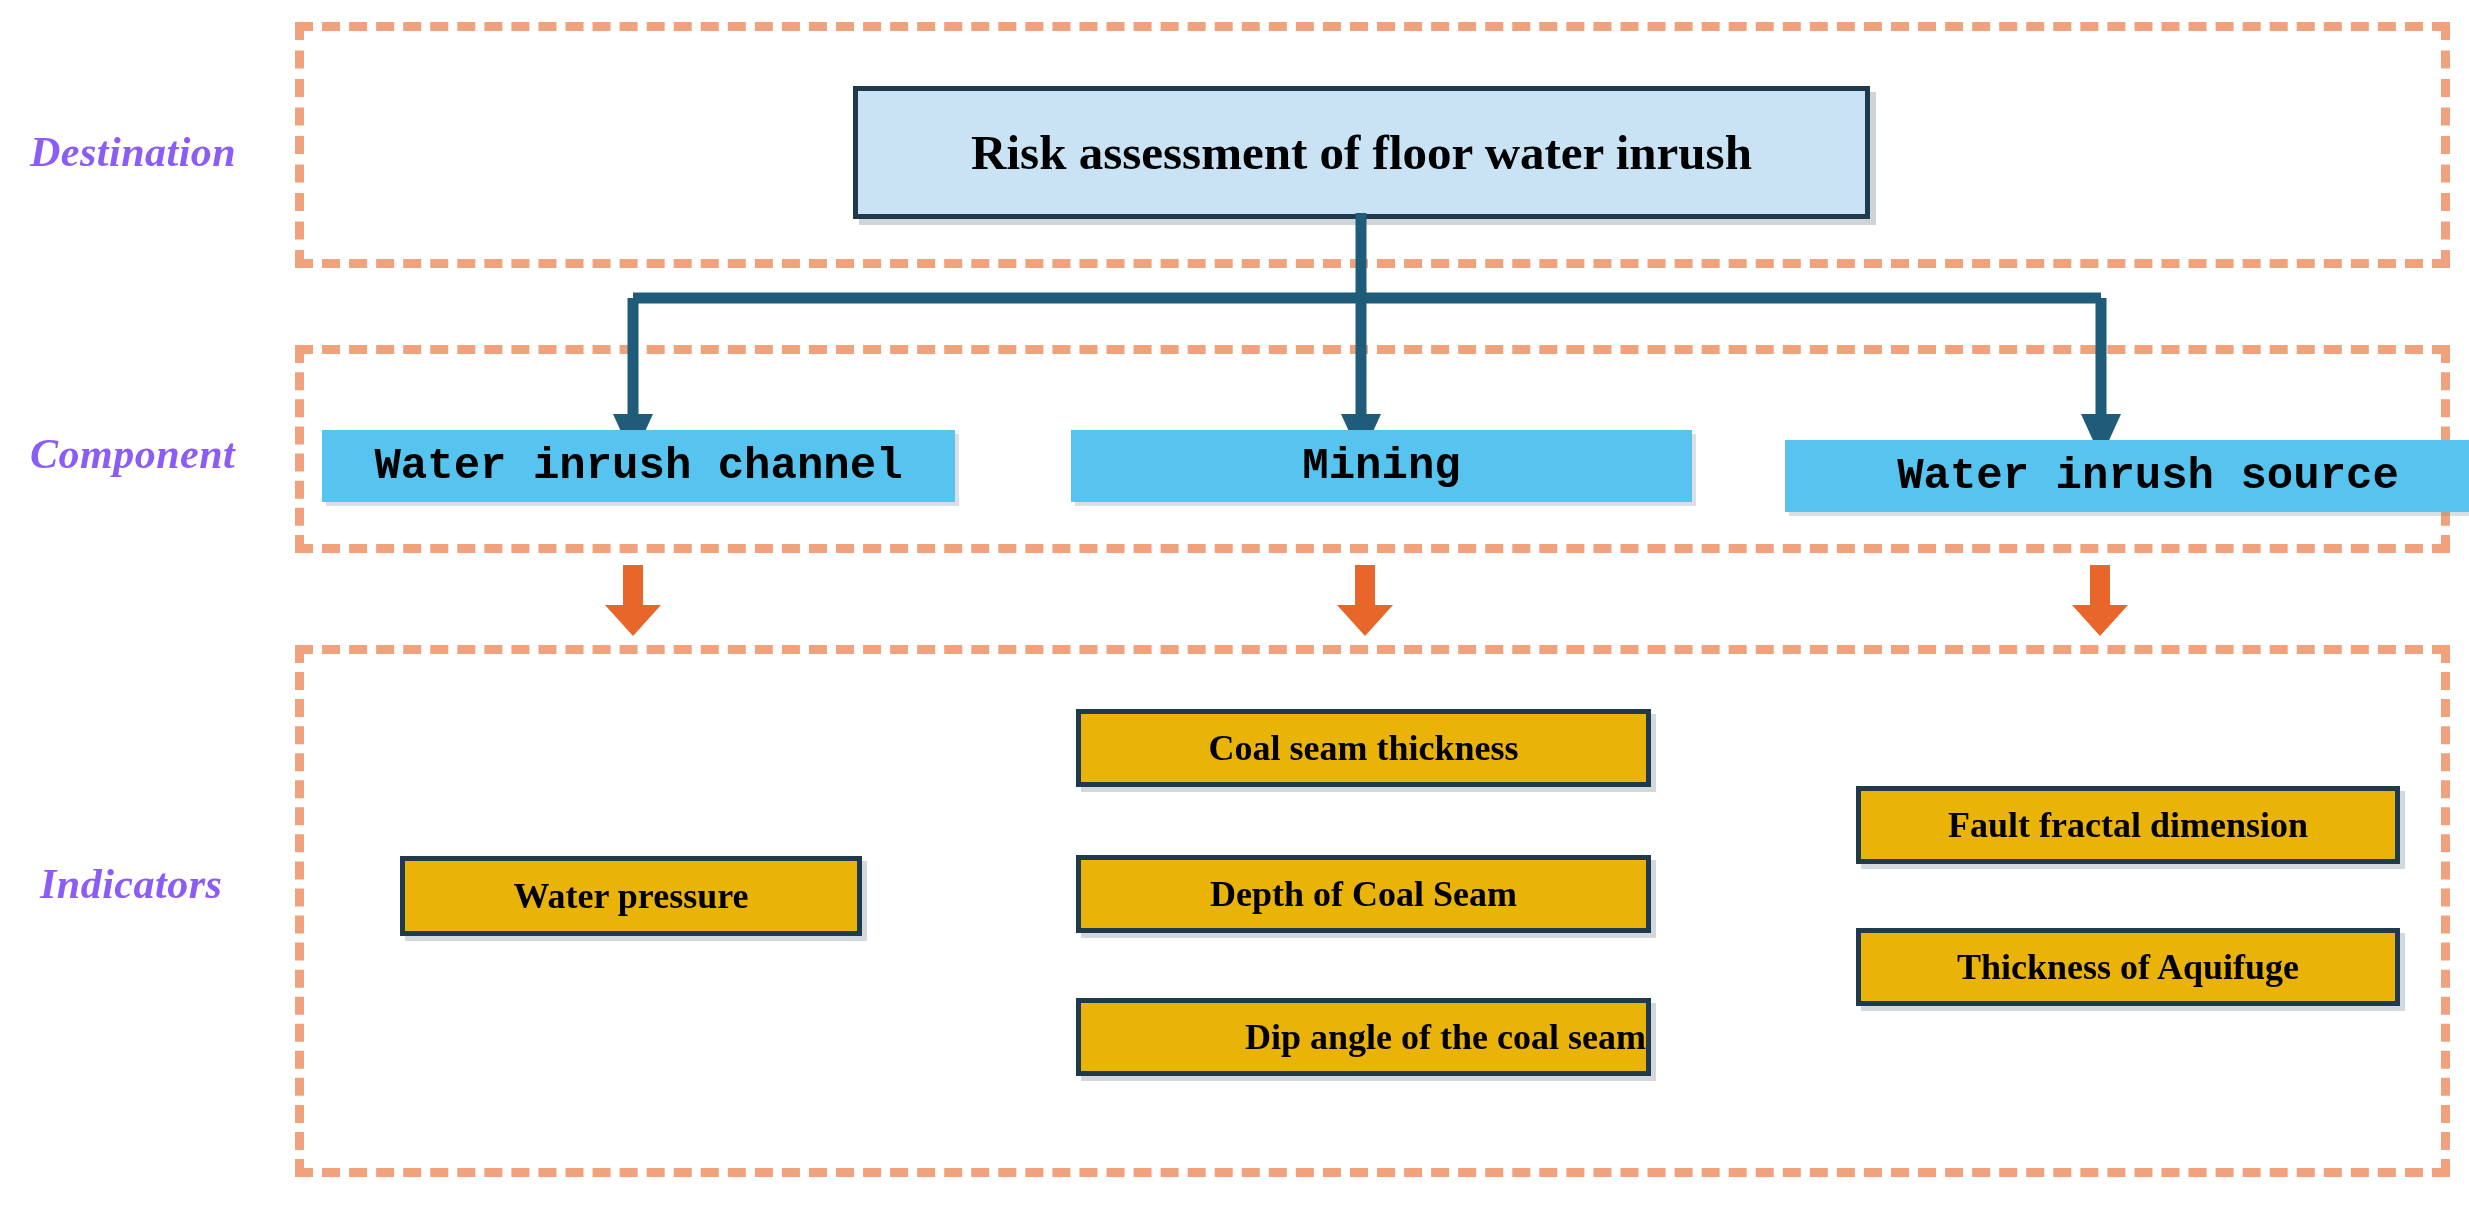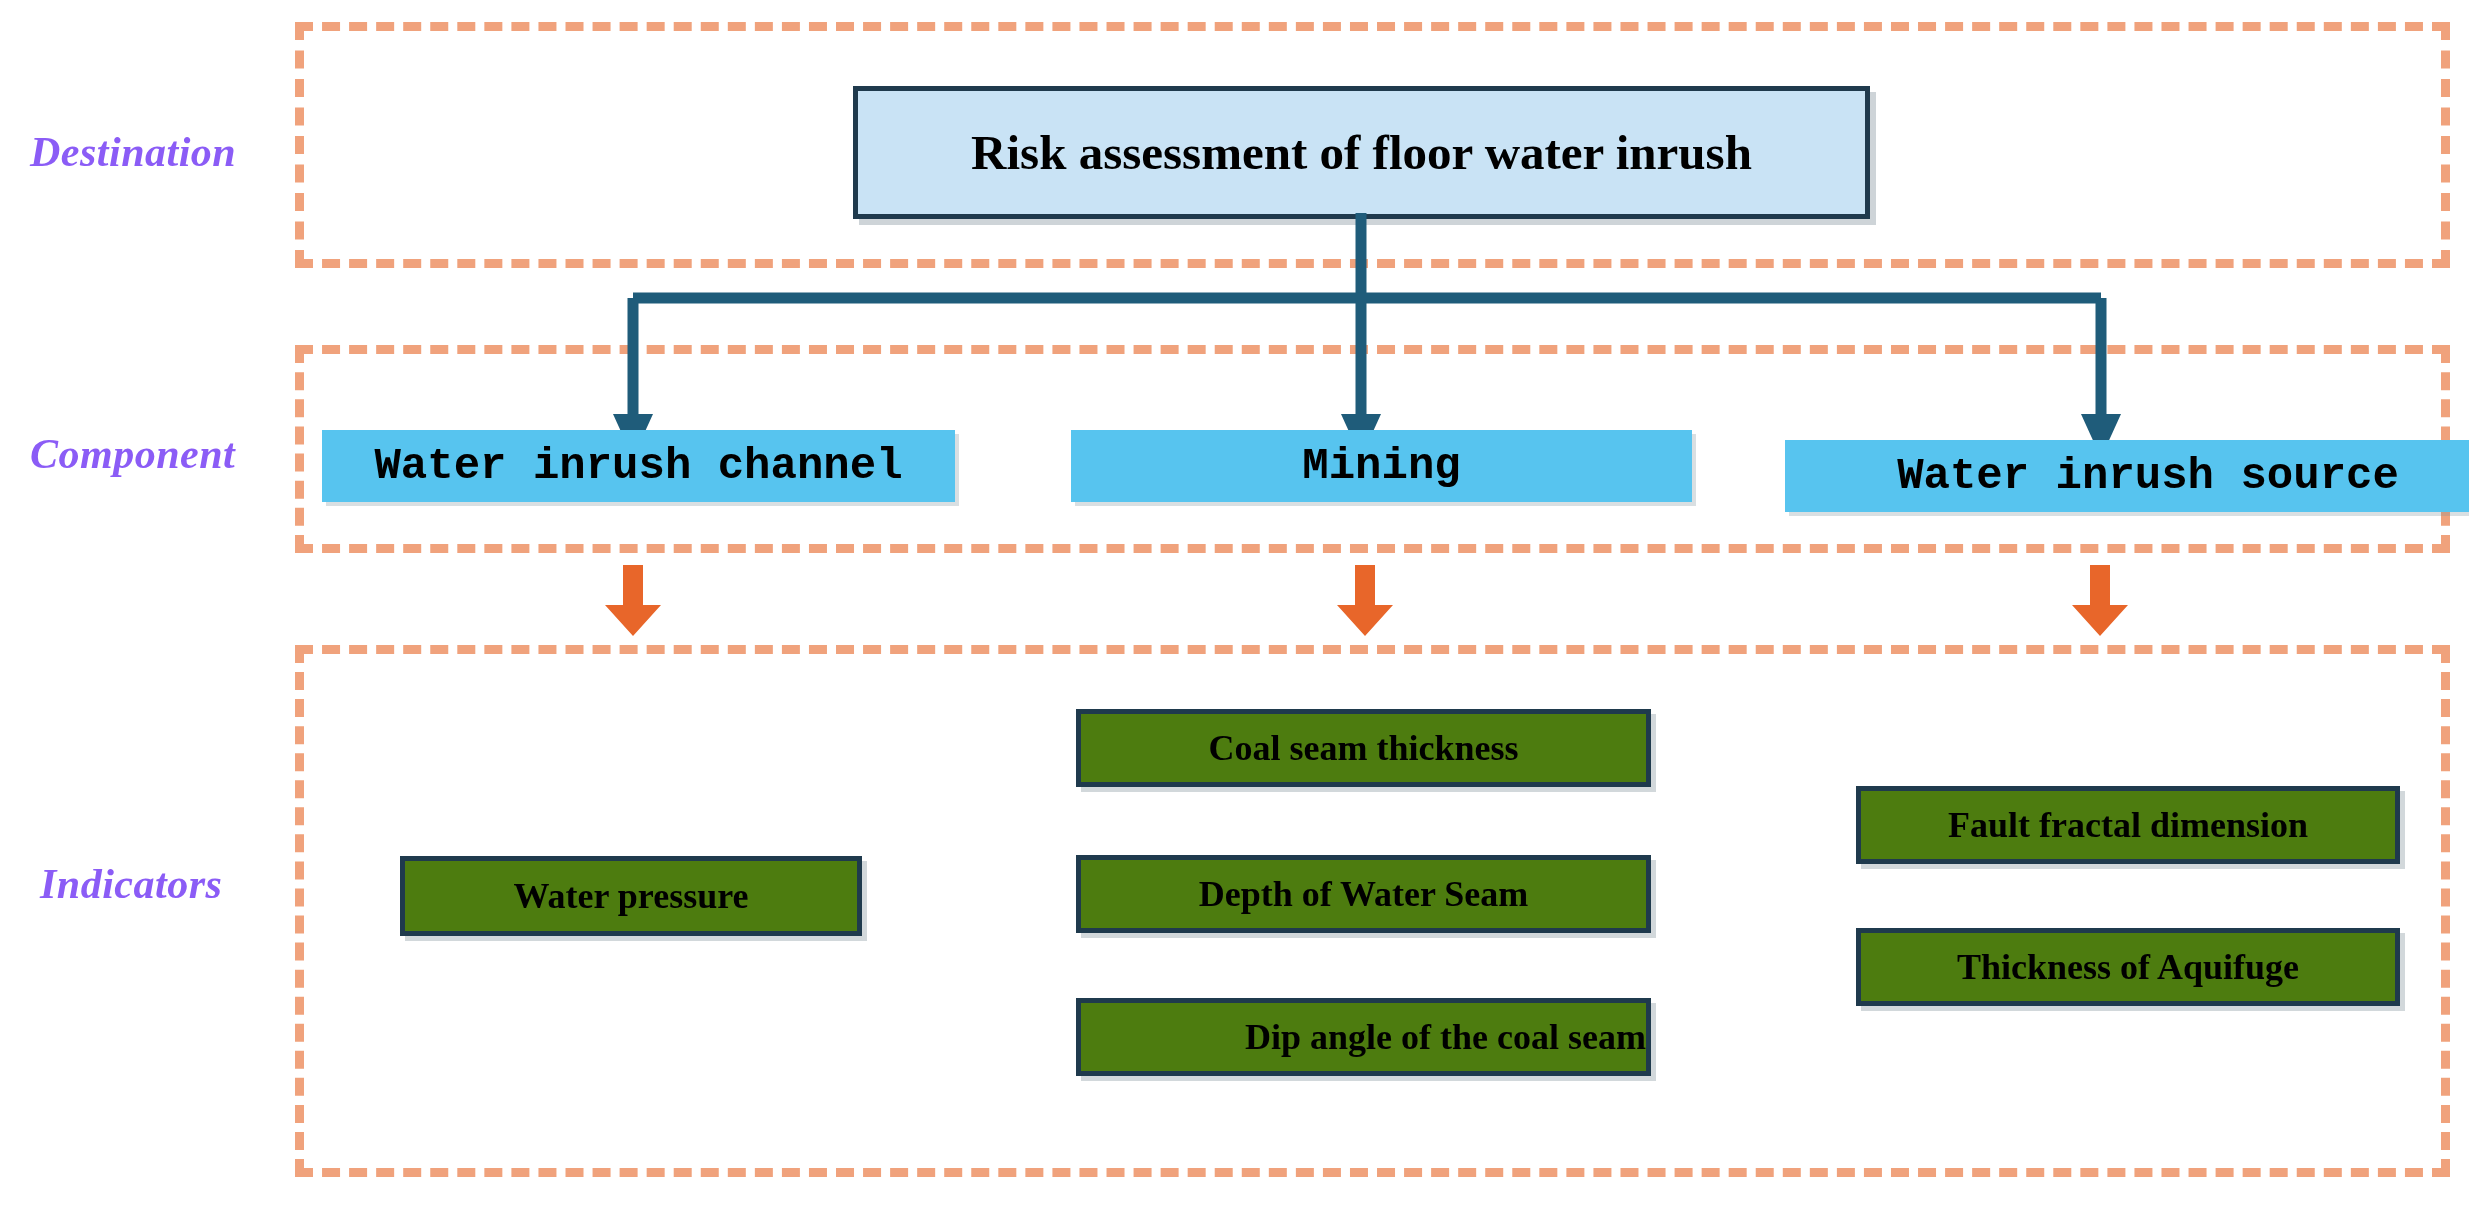--- a/index.html
+++ b/index.html
@@ -83,21 +83,21 @@
     white-space: nowrap;
     font-family: Liberation Mono, monospace;
   }
   #comp-0 { left: 322px;  top: 430px; width: 633px; }
   #comp-1 { left: 1055px; top: 430px; width: 621px; margin-left: 16px; }
   #comp-2 { left: 1785px; top: 440px; width: 726px; }
 
   
   .ind-box {
     position: absolute;
-    background: #4d7c0f;
+    background: #eab308;
     border: 5px solid #1F3A4D;
     box-sizing: border-box;
     display: flex;
     align-items: center;
     justify-content: center;
     box-shadow: 5px 5px 0 rgba(31,58,77,0.20);
   }
   .ind-box .txt {
     font-size: 36px;
     font-weight: bold;
@@ -185,21 +185,21 @@
     <polygon points="20,0 40,0 40,40 58,40 30,71 2,40 20,40" fill="#E8662A"></polygon>
   </svg>
 
   <div class="ind-box" id="ind-0">
     <span class="txt">Water pressure</span>
   </div>
   <div class="ind-box" id="ind-1">
     <span class="txt">Coal seam thickness</span>
   </div>
   <div class="ind-box" id="ind-2">
-    <span class="txt">Depth of Water Seam</span>
+    <span class="txt">Depth of Coal Seam</span>
   </div>
   <div class="ind-box" id="ind-3">
     <span class="txt">Dip angle of the coal seam</span>
   </div>
   <div class="ind-box" id="ind-4">
     <span class="txt">Fault fractal dimension</span>
   </div>
   <div class="ind-box" id="ind-5">
     <span class="txt">Thickness of Aquifuge</span>
   </div>

